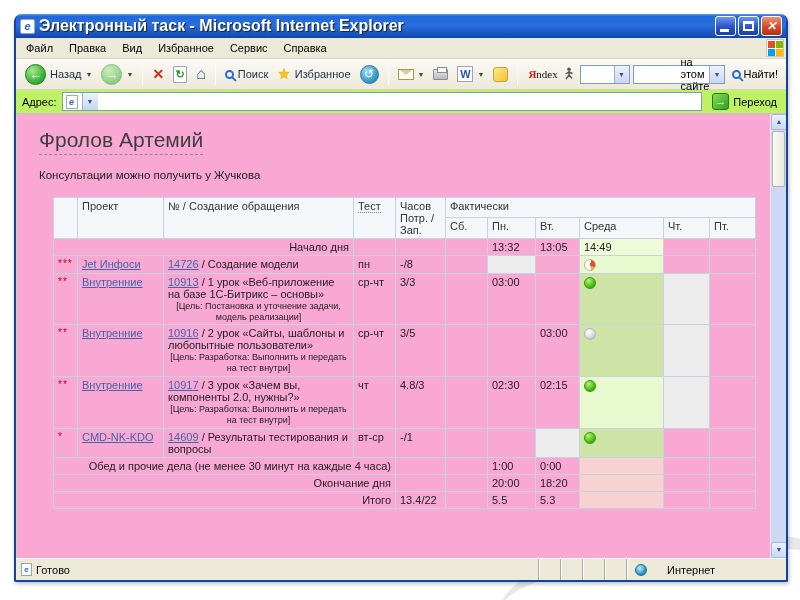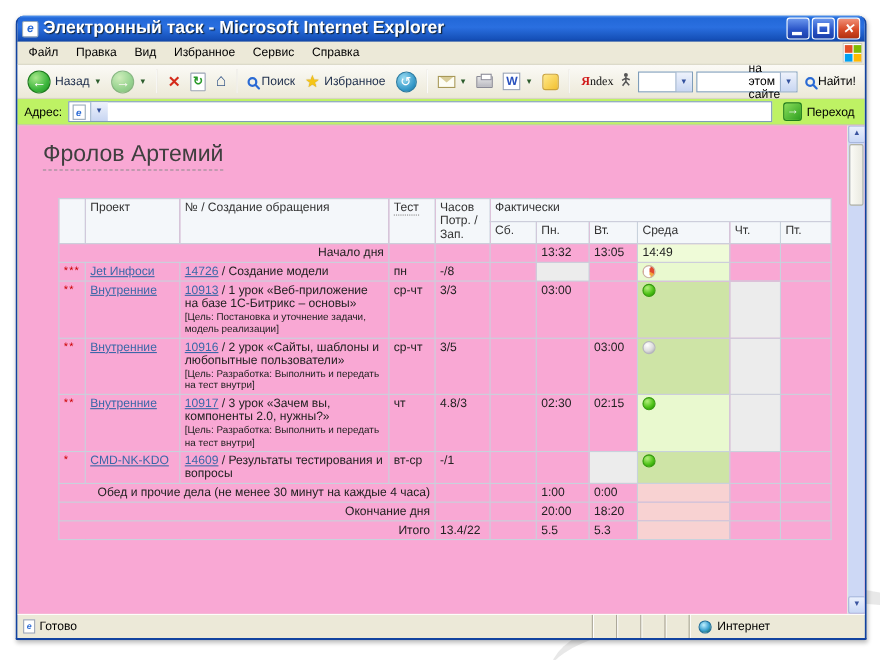--- a/index.html
+++ b/index.html
@@ -106,21 +106,21 @@
   table.tasks { border-collapse:collapse; table-layout:fixed; margin:13px 0 0 14px; font-size:11px; color:#222; }
   table.tasks th, table.tasks td { border:1px solid #c8d2dc; padding:2px 4px; text-align:left;
     vertical-align:top; font-weight:normal; overflow:hidden; }
   thead th { background:#f4f7fa; color:#333;margin-top:22px; }
   th.actual { text-align:center; }
   th.day { text-align:center; padding:2px 2px; }
   th.wed-h { font-weight:bold; border-bottom-color:#c3493f; }
   th.test-h span { border-bottom:1px dotted #888; }
   .c-star { color:#cc0000; font-weight:bold; font-size:10px; letter-spacing:1px; }
   .link { color:#3c68a8; text-decoration:underline; cursor:pointer; }
-  .goal { font-size:9px; color:#222; line-height:1.2; margin-top:1px; }
+  .goal { font-size:9px; color:#222; line-height:1.2; margin-top:1px;text-align:center; }
   .r { text-align:right !important; }
   .b { font-weight:bold; }
   td.dv { padding-left:5px; }
   td.gray { background:#ececec; }
   td.wedS { background:#effbd8; }
   td.wedL { background:#e9f9cf; }
   td.wedD { background:#cee4a6; }
   td.wedP { background:#f8d2d2; }
   td.wed-c { border-right-color:#c3493f; text-align:center; vertical-align:middle; }
   td.tue-r { border-right-color:#c3493f; }
@@ -138,21 +138,21 @@
   .sbtn.up { top:0; } .sbtn.down { bottom:0; }
   .sthumb { position:absolute; left:1px; right:1px; top:17px; height:56px; border-radius:2px;
     background:linear-gradient(90deg,#fbfbf6,#e9e9e0); border:1px solid #b4b4a4; }
 
   
   .statusbar { height:22px; flex:0 0 22px; display:flex; align-items:stretch; background:#ece9d8;
     border-top:1px solid #fff; font-size:11px; color:#000; }
   .sb-seg { border-left:1px solid #aca899; box-shadow:inset 1px 0 0 #fff; }
   .sb-left { flex:1; display:flex; align-items:center; gap:4px; padding-left:5px; }
   .sb-small { width:22px; }
-  .sb-zone { width:160px; display:flex; align-items:center; gap:5px; padding-left:8px; }
+  .sb-zone { width:160px; display:flex; align-items:center; gap:20px; padding-left:8px; }
   .sb-page { width:11px; height:13px; background:#fff; border:1px solid #9aa4b4; color:#2a6ad4;
     font-size:8px; font-weight:bold; font-style:italic; text-align:center; line-height:11px; }
   .globe { width:12px; height:12px; border-radius:50%; border:1px solid #1f6f9a;
     background:radial-gradient(circle at 38% 32%, #bff0ff, #3aa0d0 55%, #1a6a4a 95%); }
 </style>
 </head>
 <body>
 
 <div class="screen">
   <div class="watermark"></div>
@@ -270,20 +270,21 @@
         <span class="go-ic">→</span>
         <span>Переход</span>
       </span>
     </div>
 
     <div class="content">
       <div class="pagearea">
 
         <h1 class="person">Фролов Артемий</h1>
 
+        <div class="intro">Консультации можно получить у Жучкова</div>
 
         <table class="tasks">
           <colgroup>
             <col style="width:24px">
               <col style="width:86px">
               <col style="width:190px">
               <col style="width:42px">
               <col style="width:50px">
             <col style="width:42px">
               <col style="width:48px">

